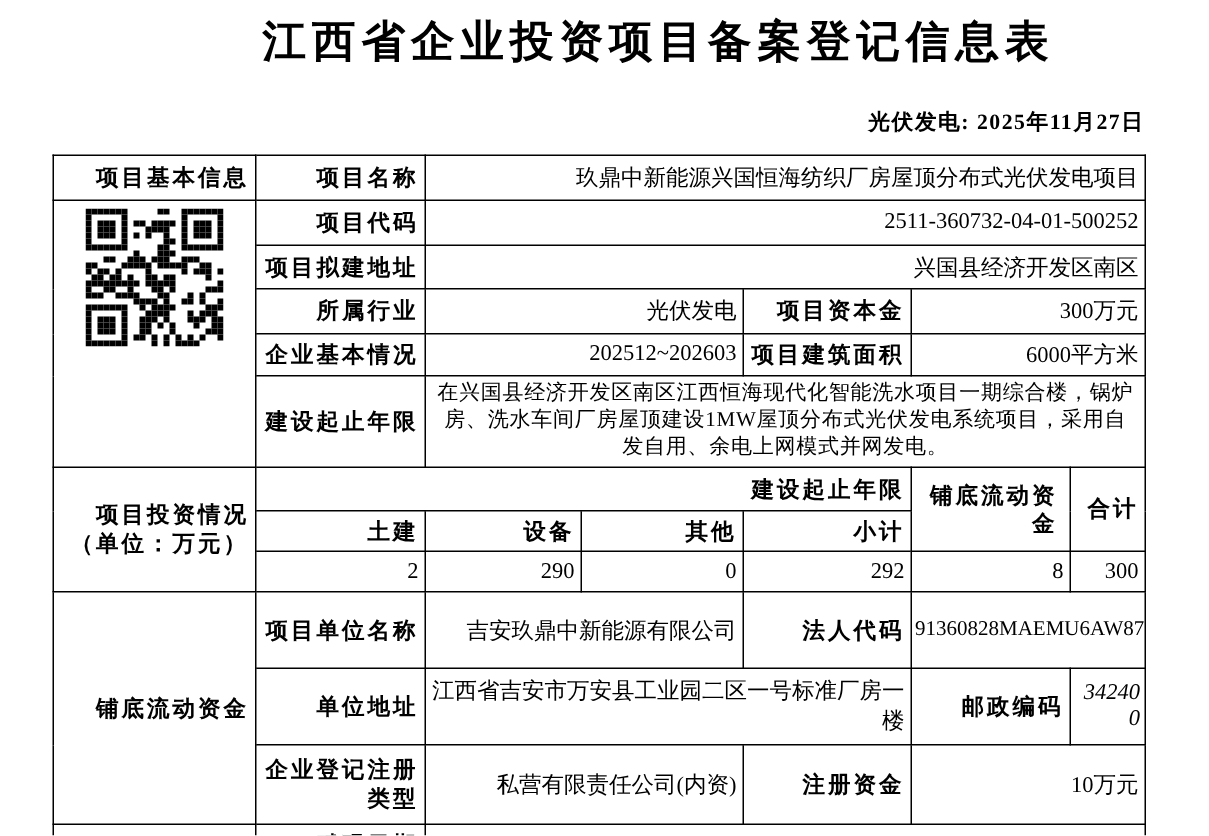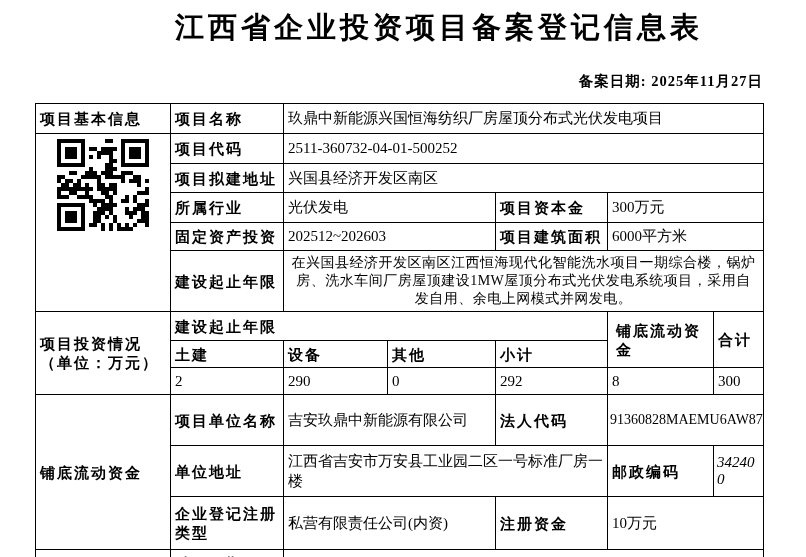--- a/index.html
+++ b/index.html
@@ -4,40 +4,40 @@
 <style>
   html,body{margin:0;padding:0;background:#fff;}
   .sheet{position:relative;width:806px;height:557px;background:#fff;overflow:hidden;
          color:#000;font-family:"Liberation Serif","DejaVu Serif",serif;}
   .title{position:absolute;top:8px;left:0;width:100%;text-align:center;
          font-size:29px;font-weight:bold;letter-spacing:4px;margin-left:36px;}
   .date-line{position:absolute;top:72px;left:35px;width:728px;text-align:right;
          font-weight:bold;font-size:14.5px;letter-spacing:1px;}
   table.form{position:absolute;left:35px;top:103px;width:728px;
          border-collapse:collapse;table-layout:fixed;}
-  td{border:1.5px solid #000;text-align:left;vertical-align:middle;
+  td{border:1.5px solid #000;text-align:right;vertical-align:middle;
      font-size:15px;padding:1px 4px;overflow:hidden;}
   .lbl{font-weight:bold;letter-spacing:2px;
        font-family:"Liberation Sans","DejaVu Sans",sans-serif;line-height:19px;}
   .val{font-family:"Liberation Serif","DejaVu Serif",serif;letter-spacing:0;}
   .content{text-align:center;font-size:14px;line-height:18px;padding:3px 7px;letter-spacing:0.5px;}
   .pad8{padding:0 8px;}
   .breakall{word-break:break-all;padding:1px 3px;line-height:17px;font-style:italic;}
   .code{font-size:14px;padding:17px 2px;}
   .qrcell{vertical-align:top;padding-top:5px;}
   .qr{width:92px;height:92px;margin:0 auto;}
   .qr svg{display:block;}
 </style>
 </head>
 <body>
 
 <div class="sheet">
 
   <div class="title">江西省企业投资项目备案登记信息表</div>
-  <div class="date-line">备案日期: 2025年11月27日</div>
+  <div class="date-line">光伏发电: 2025年11月27日</div>
 
   <table class="form">
     <colgroup>
       <col style="width:135px">
         <col style="width:113px">
         <col style="width:104px">
       <col style="width:108px">
         <col style="width:112px">
         <col style="width:106px">
       <col style="width:50px">
@@ -331,21 +331,21 @@
     </tr>
 
     <tr style="height:30px">
       <td class="lbl">所属行业</td>
       <td class="val" colspan="2">光伏发电</td>
       <td class="lbl">项目资本金</td>
       <td class="val" colspan="2">300万元</td>
     </tr>
 
     <tr style="height:28px">
-      <td class="lbl">固定资产投资</td>
+      <td class="lbl">企业基本情况</td>
       <td class="val" colspan="2">202512~202603</td>
       <td class="lbl">项目建筑面积</td>
       <td class="val" colspan="2">6000平方米</td>
     </tr>
 
     <tr style="height:55px">
       <td class="lbl">建设起止年限</td>
       <td class="val content" colspan="5">在兴国县经济开发区南区江西恒海现代化智能洗水项目一期综合楼，锅炉房、洗水车间厂房屋顶建设1MW屋顶分布式光伏发电系统项目，采用自发自用、余电上网模式并网发电。</td>
     </tr>
 

